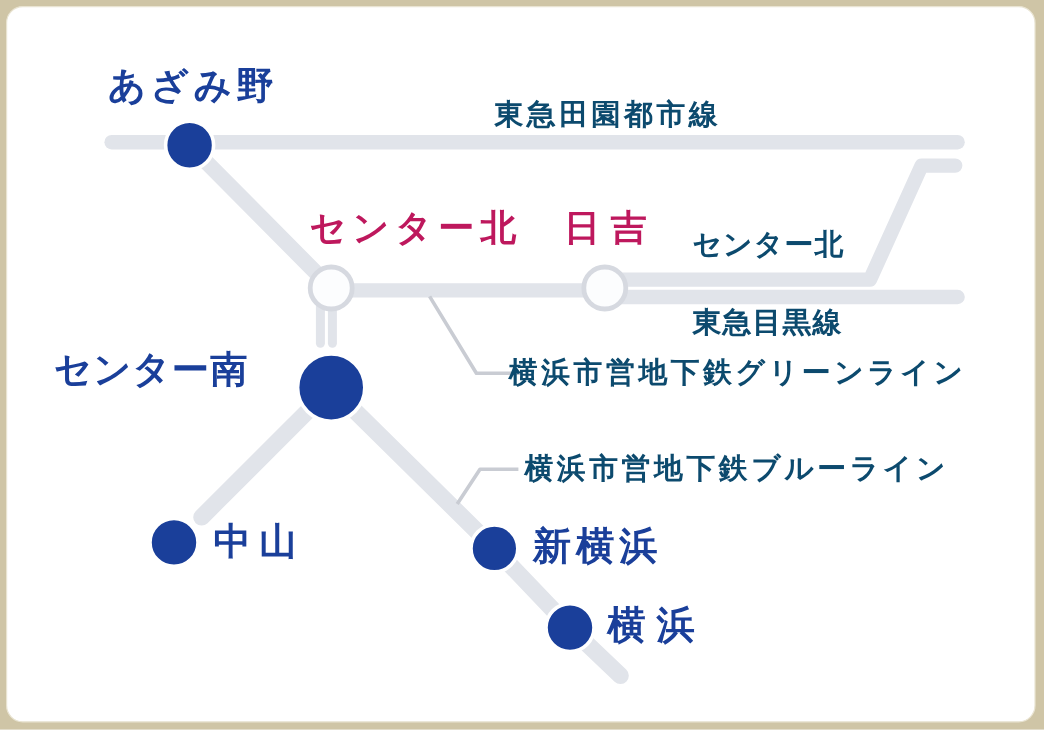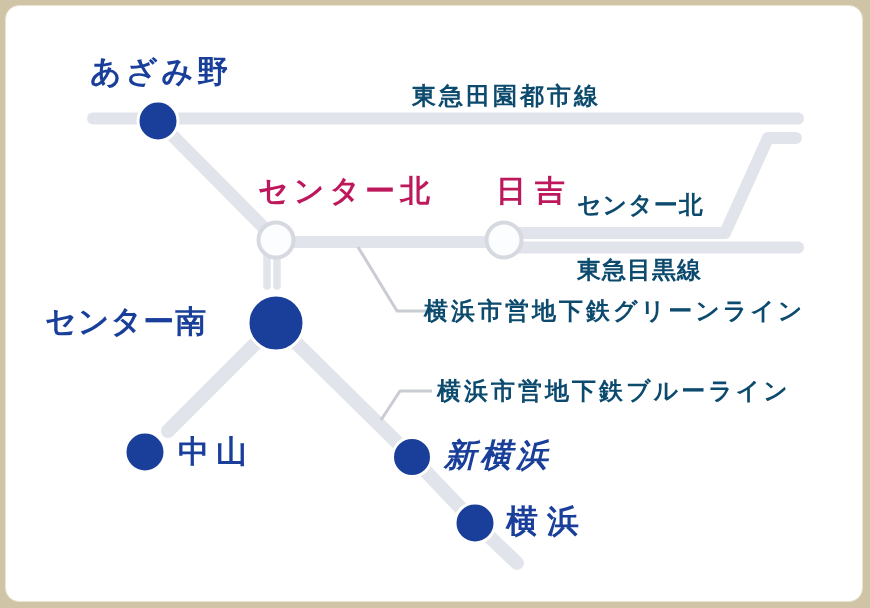--- a/index.html
+++ b/index.html
@@ -49,23 +49,23 @@
   <circle cx="276" cy="240" r="17.5" fill="#fcfdfe" stroke="#d6d9e0" stroke-width="4"></circle>
   <circle cx="504" cy="240" r="17.5" fill="#fcfdfe" stroke="#d6d9e0" stroke-width="4"></circle>
   <circle cx="276" cy="323" r="28" fill="#1a3f9a" stroke="#ffffff" stroke-width="3"></circle>
   <circle cx="145" cy="452" r="20" fill="#1a3f9a" stroke="#ffffff" stroke-width="3"></circle>
   <circle cx="412" cy="457" r="19.5" fill="#1a3f9a" stroke="#ffffff" stroke-width="3"></circle>
   <circle cx="475" cy="523" r="20" fill="#1a3f9a" stroke="#ffffff" stroke-width="3"></circle>
 </svg>
 
 <div class="label st-primary" style="left:90px;top:56px;text-align:right;">あざみ野</div>
 <div class="label st-secondary" style="left:258px;top:176px;">センター北</div>
-<div class="label st-secondary" style="left:470px;top:176px;letter-spacing:9px;margin-left:26px;">日吉</div>
-<div class="label st-primary" style="left:45px;top:306px;letter-spacing:1px;">センター南</div>
+<div class="label st-secondary" style="left:470px;top:176px;letter-spacing:9px;">日吉</div>
+<div class="label st-primary" style="left:45px;top:292px;letter-spacing:1px;">センター南</div>
 <div class="label st-primary" style="left:178px;top:436px;letter-spacing:7px;text-align:right;">中山</div>
-<div class="label st-primary" style="left:444px;top:439px;font-size:32px;font-style:italic;">新横浜</div>
+<div class="label st-primary" style="left:444px;top:439px;font-size:32px;">新横浜</div>
 <div class="label st-primary" style="left:506px;top:505px;font-size:32px;letter-spacing:9px;">横浜</div>
 
 <div class="label line-label" style="left:412px;top:84px;">東急田園都市線</div>
 <div class="label line-label" style="left:577px;top:193px;letter-spacing:1px;">センター北</div>
 <div class="label line-label" style="left:577px;top:258px;letter-spacing:1px;">東急目黒線</div>
 <div class="label line-label" style="left:424px;top:299px;">横浜市営地下鉄グリーンライン</div>
 <div class="label line-label" style="left:437px;top:379px;">横浜市営地下鉄ブルーライン</div>
 
 </body></html>

